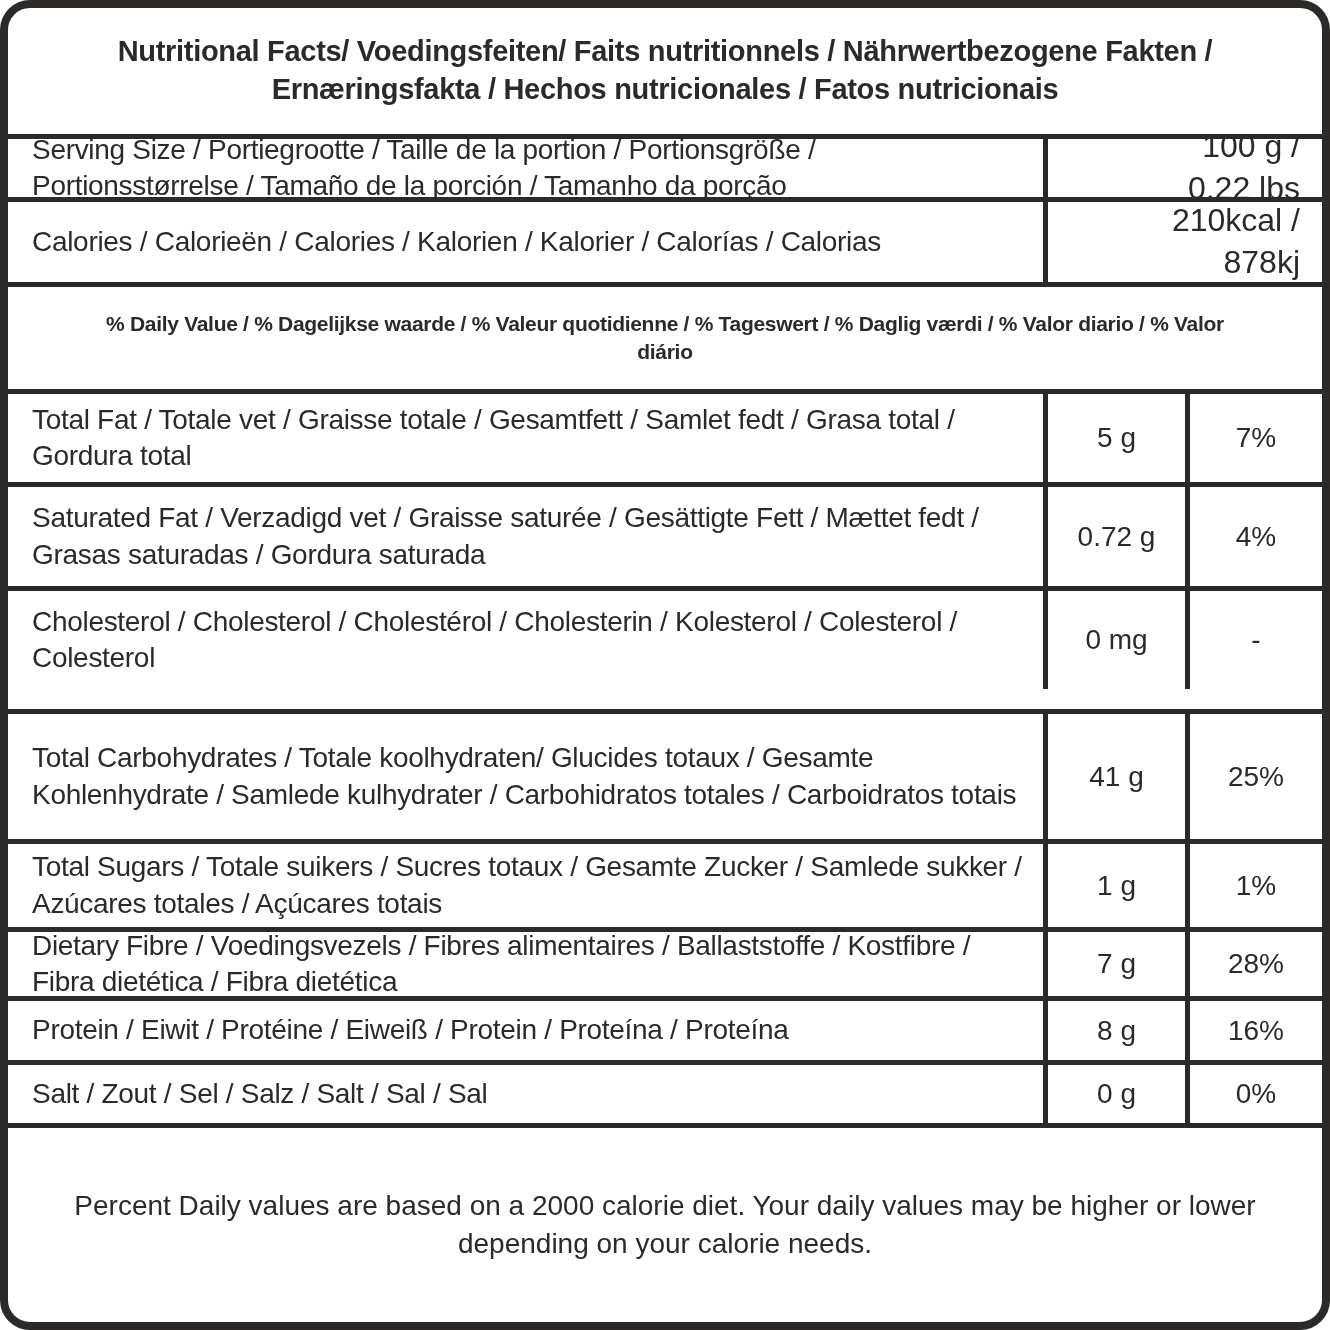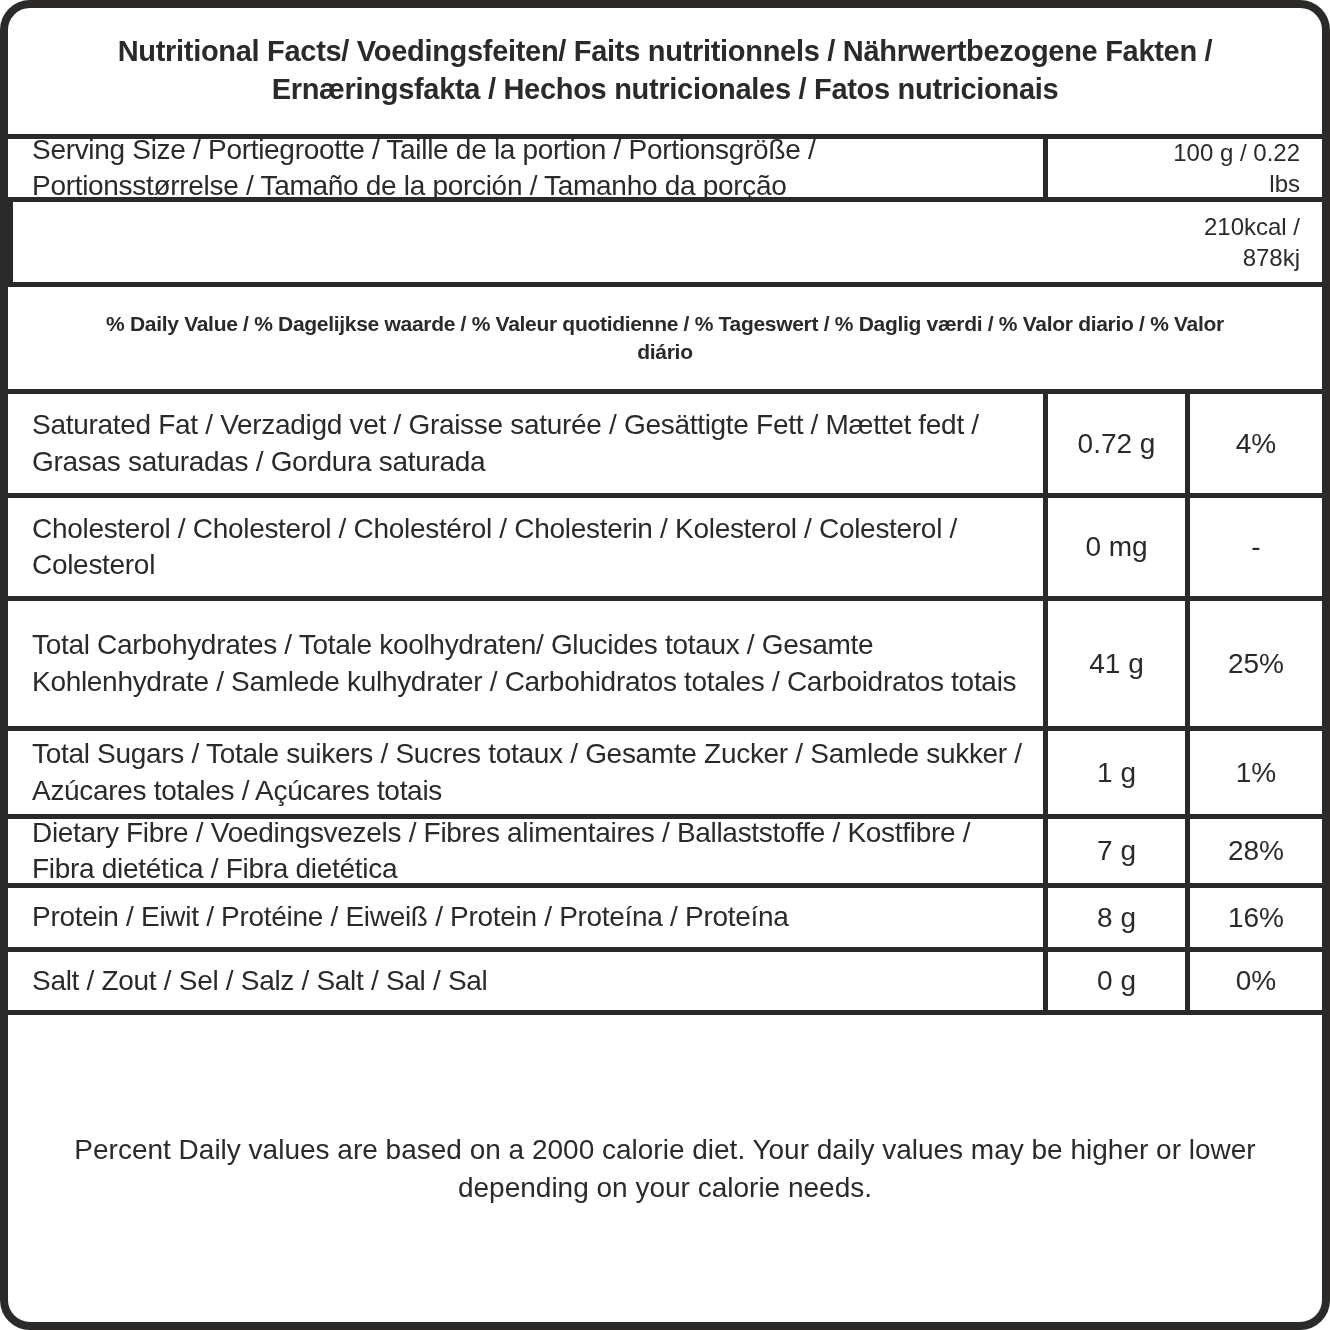--- a/index.html
+++ b/index.html
@@ -33,21 +33,21 @@
   .row:first-child { border-top: none; }
 
   
   .h-header   { height: 126px; }
   .h-serving  { height: 63px;  }
   .h-calories { height: 85px;  }
   .h-dvh      { height: 107px; }
   .h-fat      { height: 93px;  }
   .h-satfat   { height: 104px; }
   .h-chol     { height: 103px; }
-  .h-carb     { height: 130px; }
+  .h-carb     { height: 130px; margin-top: 20px; }
   .h-sugar    { height: 88px;  }
   .h-fibre    { height: 69px;  }
   .h-protein  { height: 64px;  }
   .h-salt     { height: 63px;  }
   .footer-row { flex: 1 1 auto; }
 
   .header-row {
     align-items: center;
     justify-content: center;
     text-align: center;
@@ -87,21 +87,21 @@
     padding: 6px 18px 6px 24px;
     font-size: 28px;
     line-height: 1.29;
     letter-spacing: -0.3px;
   }
   .value-cell {
     flex: 1 1 auto;
     border-left: 5px solid #2b2a29;
     justify-content: flex-end;
     padding-right: 22px;
-    font-size: 24px;
+    font-size: 32px;
     line-height: 1.3;
   }
   .value-cell .wrap-narrow {
     max-width: 140px;
     text-align: right;
   }
   .amount-cell {
     width: 142px;
     flex-shrink: 0;
     border-left: 5px solid #2b2a29;
@@ -127,29 +127,35 @@
   </div>
 
   <div class="row h-serving">
     <div class="cell label-cell">Serving Size / Portiegrootte / Taille de la portion / Portionsgröße / Portionsstørrelse / Tamaño de la porción / Tamanho da porção</div>
     <div class="cell value-cell">
       <div class="wrap-narrow">100 g / 0.22 lbs</div>
     </div>
   </div>
 
   <div class="row h-calories">
+    <div class="cell label-cell">Calories / Calorieën / Calories / Kalorien / Kalorier / Calorías / Calorias</div>
     <div class="cell value-cell">
       <div class="wrap-narrow">210kcal / 878kj</div>
     </div>
   </div>
 
   <div class="row dv-header-row h-dvh">
     <div>% Daily Value / % Dagelijkse waarde / % Valeur quotidienne / % Tageswert / % Daglig værdi / % Valor diario / % Valor diário</div>
   </div>
 
+  <div class="row h-fat">
+    <div class="cell label-cell">Total Fat / Totale vet / Graisse totale / Gesamtfett / Samlet fedt / Grasa total / Gordura total</div>
+    <div class="cell amount-cell">5 g</div>
+    <div class="cell dv-cell">7%</div>
+  </div>
 
   <div class="row h-satfat">
     <div class="cell label-cell">Saturated Fat / Verzadigd vet / Graisse saturée / Gesättigte Fett / Mættet fedt / Grasas saturadas / Gordura saturada</div>
     <div class="cell amount-cell">0.72 g</div>
     <div class="cell dv-cell">4%</div>
   </div>
 
   <div class="row h-chol">
     <div class="cell label-cell">Cholesterol / Cholesterol / Cholestérol / Cholesterin / Kolesterol / Colesterol / Colesterol</div>
     <div class="cell amount-cell">0 mg</div>

